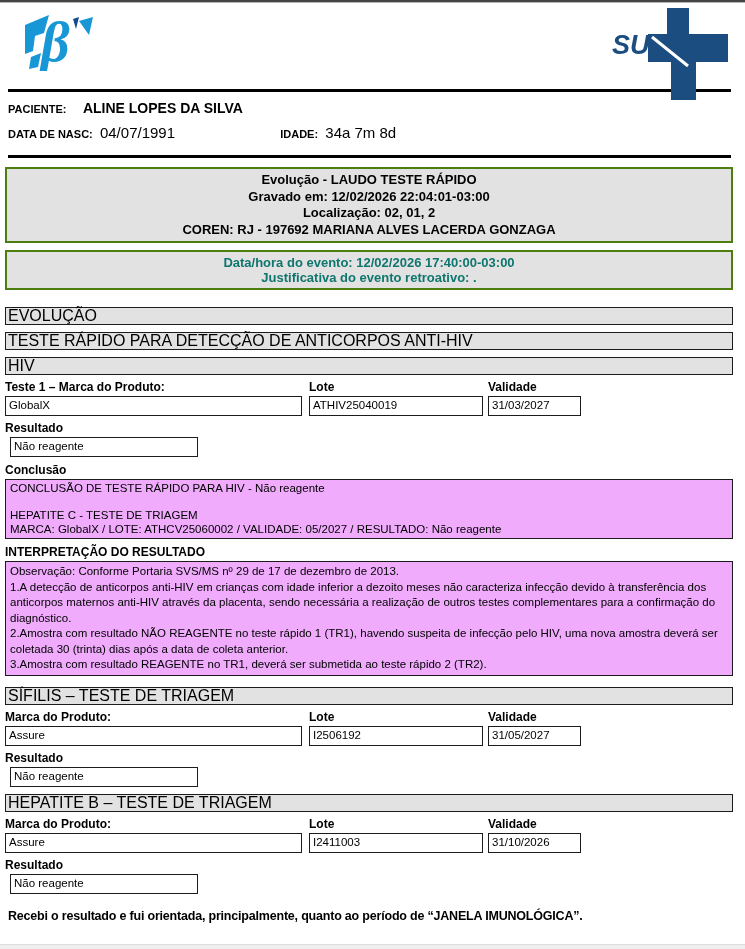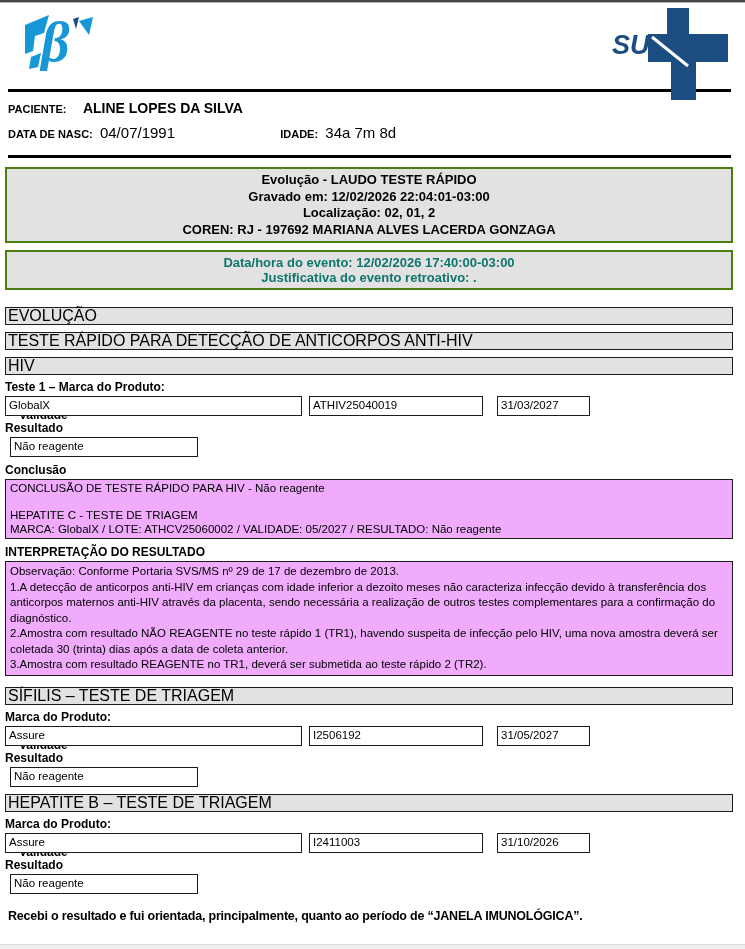--- a/index.html
+++ b/index.html
@@ -41,22 +41,22 @@
   
   .bar { background:#e2e2e2; border:1px solid #1c1c1c; margin:0 12px 0 5px;
          height:18px; line-height:16px; font-size:16px; padding:0 2px; }
   .bar-first { margin-top:17px; }
   .bar-next { margin-top:7px; }
   .bar-sif { margin-top:11px; }
   .bar-hep { margin-top:7px; }
 
   
   .grid { display:flex; margin-left:5px; margin-right:12px; }
-  .c1 { width:297px; } .c2 { width:174px; margin-left:7px; } .c3 { width:93px; margin-left:14px; }
-  .lblrow { margin-top:5px; height:14px;flex-direction:column; }
+  .c1 { width:297px; } .c2 { width:174px; margin-left:7px; } .c3 { width:93px; margin-left:5px; }
+  .lblrow { margin-top:5px; height:14px; }
   .flabel { font-weight:bold; font-size:12px; }
   .boxrow { margin-top:2px;align-items:center; }
   .fieldbox { border:1.5px solid #1c1c1c; background:#fff; height:20px;
               font-size:11.5px; line-height:17px; padding:0 3px; overflow:hidden; }
   .res-lbl { margin-top:5px; height:14px; margin-left:5px; }
   .res-box { margin-top:2px; margin-left:10px; width:188px; }
 
   
   .panel-lbl { margin:6px 0 0 5px; font-weight:bold; font-size:12px; height:14px; }
   .panel { border:1.5px solid #1c1c1c; margin:2px 12px 0 5px; padding:2px 4px;

